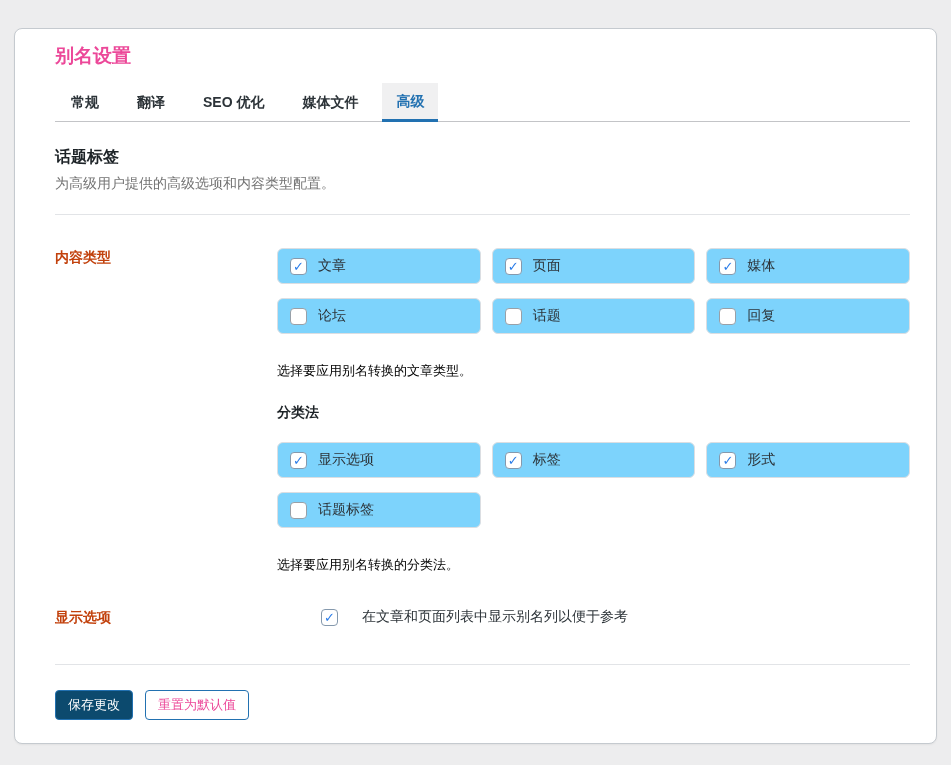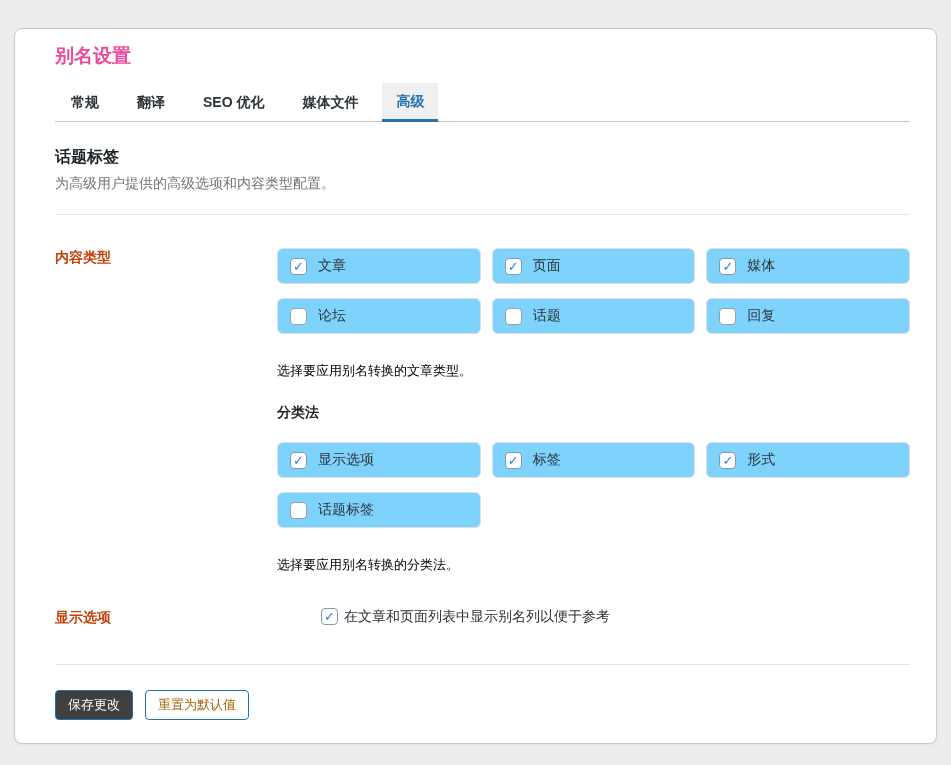--- a/index.html
+++ b/index.html
@@ -127,48 +127,49 @@
   .cb-label { font-size: 14px; color: #2c3338; }
   .help-text {
     margin-top: 28px;
     font-size: 13px;
     color: #000000;
   }
   
   .display-row { margin-top: 34px; }
   .inline-check {
     display: flex;
-    gap: 6px;
+    align-items: center;
+    gap: 24px;
     cursor: pointer;
     padding-left: 44px;
   }
   
   .actions {
     margin-top: 25px;
     display: flex;
     gap: 12px;
   }
   .btn {
     font-family: "Liberation Sans", "DejaVu Sans", sans-serif;
     font-size: 13px;
     height: 30px;
     padding: 0 12px;
     border-radius: 4px;
     cursor: pointer;
     line-height: 28px;
   }
   .btn-primary {
-    background: #404040;
+    background: #0c4a6e;
     border: 1px solid #2271b1;
     color: #ffffff;
   }
   .btn-secondary {
     background: #ffffff;
     border: 1px solid #2271b1;
-    color: #a16207;
+    color: #ec4899;
   }
 </style>
 </head>
 <body>
 
 <div class="card">
 
   <h1 class="page-title">别名设置</h1>
 
   <div class="tabs">

